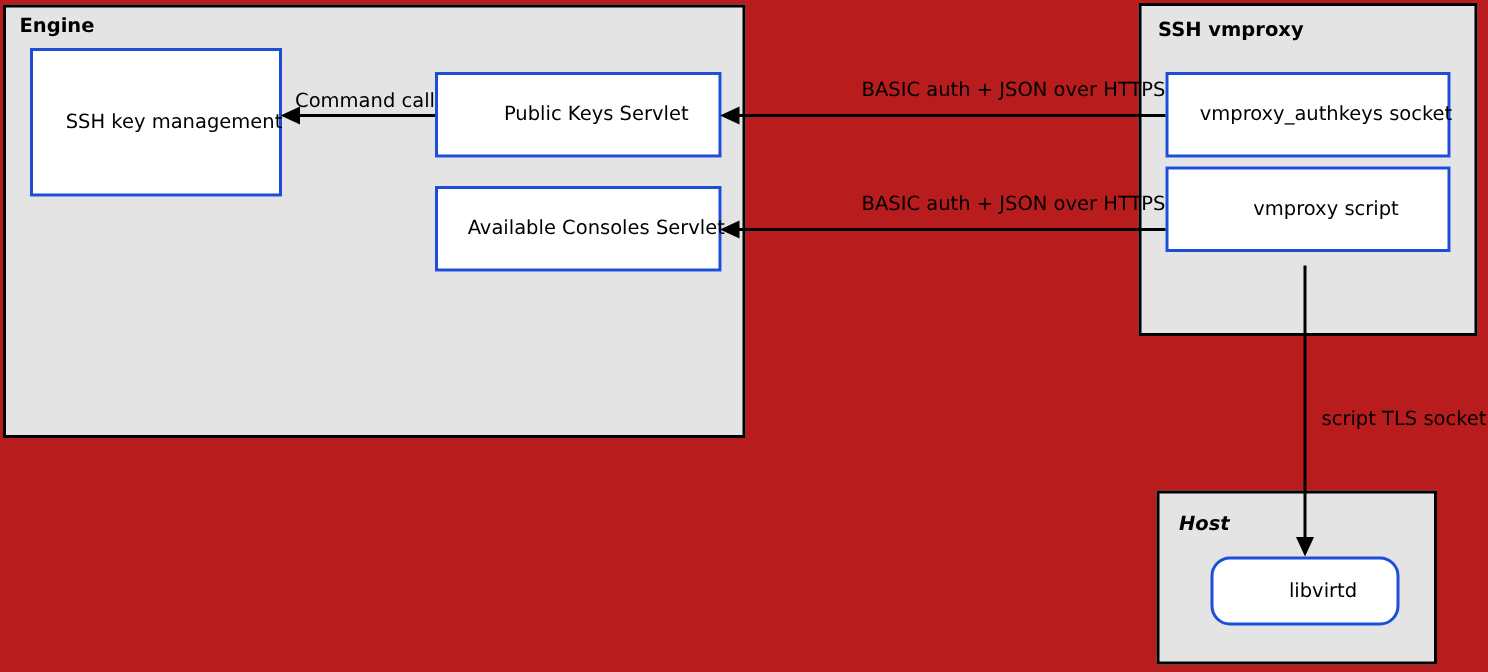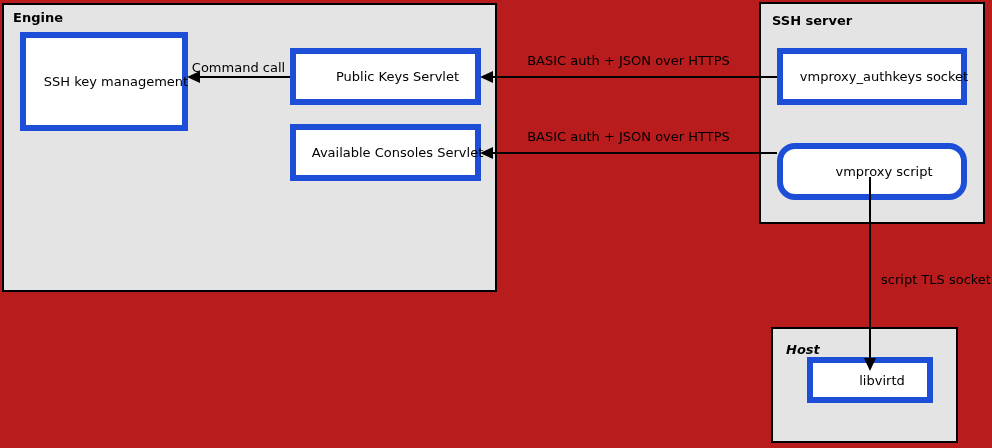--- a/index.html
+++ b/index.html
@@ -25,21 +25,21 @@
   }
   .ctitle {
     position: absolute;
     font-weight: bold;
     font-size: 13px;
     white-space: nowrap;
   }
   .node {
     position: absolute;
     background: #ffffff;
-    border: 6px solid #1d4ed8;
+    border: 2px solid #1d4ed8;
     box-sizing: border-box;
     display: flex;
     align-items: center;
     justify-content: center;
     text-align: center;
     white-space: nowrap;
     font-size: 13px;
     padding-left: 24px;
   }
   .hline, .vline {
@@ -58,53 +58,53 @@
     width: 0; height: 0;
     border-left: 6px solid transparent;
     border-right: 6px solid transparent;
     border-top: 13px solid #000000;
   }
   .elabel {
     position: absolute;
     font-size: 13px;
     white-space: nowrap;
   }
-  .elabel.centered { text-align: center; }
+  .elabel.centered { text-align: right; }
 </style>
 </head>
 <body>
 
 <div id="canvas">
 
   <div class="container" style="left:2px; top:3px; width:495px; height:289px;">
     <div class="ctitle" style="left:9px; top:5px;">Engine</div>
     <div class="node" style="left:16px; top:27px; width:168px; height:99px;">
       <span>SSH key management</span>
     </div>
     <div class="node" style="left:286px; top:119px; width:191px; height:57px;">
       <span>Available Consoles Servlet</span>
     </div>
     <div class="node" style="left:286px; top:43px; width:191px; height:57px;">
       <span>Public Keys Servlet</span>
     </div>
   </div>
 
   <div class="container" style="left:759px; top:2px; width:226px; height:222px;">
-    <div class="ctitle" style="left:11px; top:9px;">SSH server</div>
+    <div class="ctitle" style="left:11px; top:9px;">SSH vmproxy</div>
     <div class="node" style="left:16px; top:44px; width:190px; height:57px;">
       <span>vmproxy_authkeys socket</span>
     </div>
-    <div class="node" style="left:16px; top:139px; width:190px; height:57px;border-radius:18px;">
+    <div class="node" style="left:16px; top:107px; width:190px; height:57px;">
       <span>vmproxy script</span>
     </div>
   </div>
 
   <div class="container" style="left:771px; top:327px; width:187px; height:116px;">
     <div class="ctitle" style="left:13px; top:13px;font-style:italic;">Host</div>
-    <div class="node" style="left:34px; top:28px; width:126px; height:46px;">
+    <div class="node" style="left:34px; top:42px; width:126px; height:46px;border-radius:13px;">
       <span>libvirtd</span>
     </div>
   </div>
 
   <div class="hline" style="left:197px; top:76px; width:93px; height:2px;"></div>
   <div class="arr-left" style="left:187px; top:71px;"></div>
   <div class="elabel centered" style="left:187px; top:60px; width:103px;">Command call</div>
 
   <div class="hline" style="left:490px; top:76px; width:287px; height:2px;"></div>
   <div class="arr-left" style="left:480px; top:71px;"></div>

